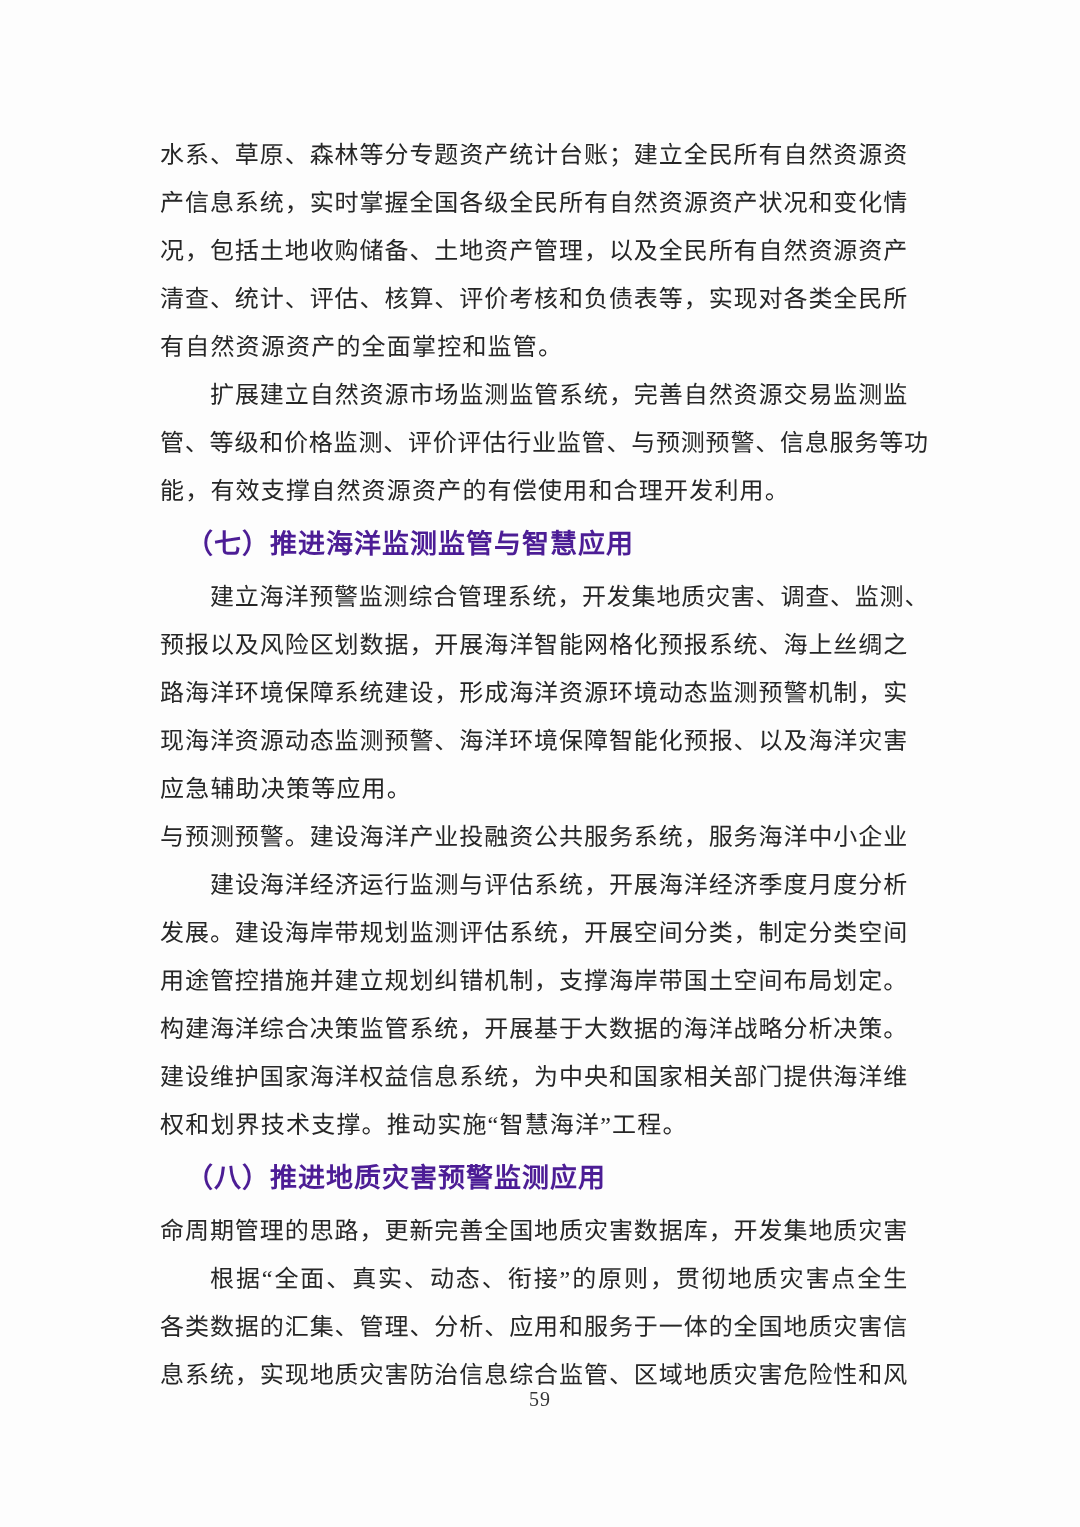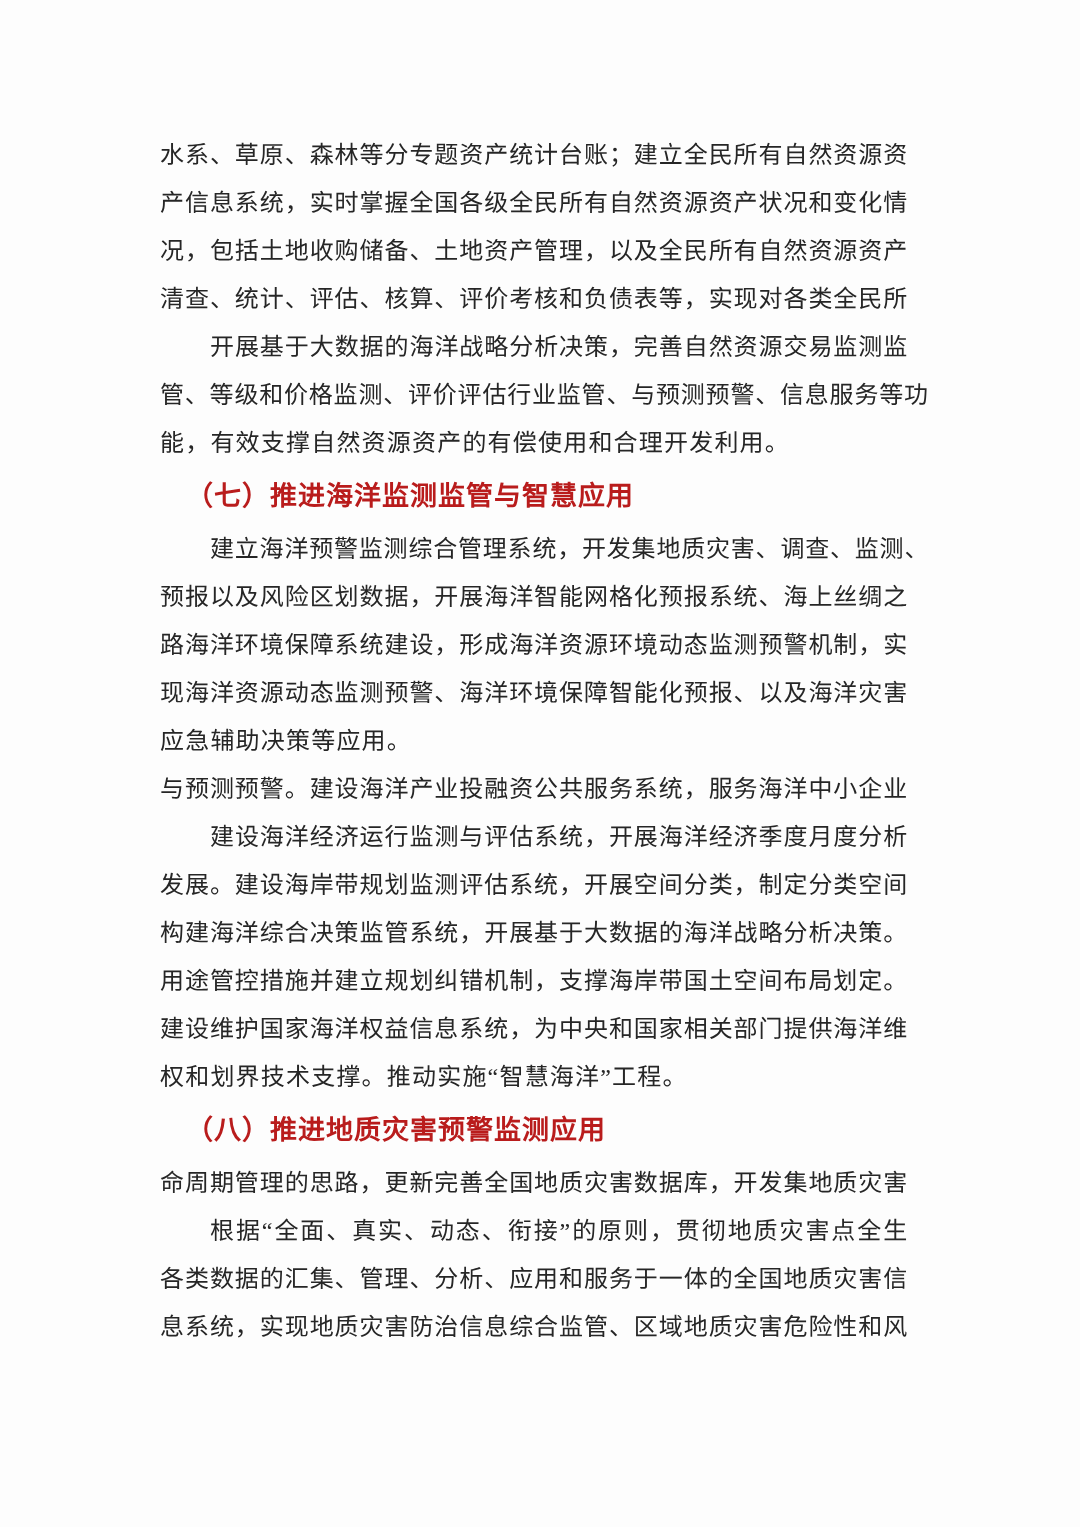--- a/index.html
+++ b/index.html
@@ -47,21 +47,21 @@
   }
   .heading {
     height: 50px;
     line-height: 50px;
     margin: 4px 0 4px 0;
     padding-left: 26px;
     font-family: "Liberation Sans", "DejaVu Sans", sans-serif;
     font-weight: 700;
     font-size: 27px;
     letter-spacing: 1px;
-    color: #b91c1c;
+    color: #4c1d95;
     white-space: nowrap;
   }
   .page-number {
     position: absolute;
     top: 1388px;
     left: 0;
     width: 100%;
     text-align: center;
     font-size: 20px;
     letter-spacing: 1px;
@@ -71,44 +71,46 @@
 </head>
 <body>
 
 <div class="page">
   <main class="content">
       <div class="paragraph">
         <div class="line">水系、草原、森林等分专题资产统计台账；建立全民所有自然资源资</div>
         <div class="line">产信息系统，实时掌握全国各级全民所有自然资源资产状况和变化情</div>
         <div class="line">况，包括土地收购储备、土地资产管理，以及全民所有自然资源资产</div>
         <div class="line">清查、统计、评估、核算、评价考核和负债表等，实现对各类全民所</div>
+        <div class="line flush">有自然资源资产的全面掌控和监管。</div>
       </div>
       <div class="paragraph">
-        <div class="line indent">开展基于大数据的海洋战略分析决策，完善自然资源交易监测监</div>
+        <div class="line indent">扩展建立自然资源市场监测监管系统，完善自然资源交易监测监</div>
         <div class="line">管、等级和价格监测、评价评估行业监管、与预测预警、信息服务等功</div>
         <div class="line flush">能，有效支撑自然资源资产的有偿使用和合理开发利用。</div>
       </div>
       <div class="heading">（七）推进海洋监测监管与智慧应用</div>
       <div class="paragraph">
         <div class="line indent">建立海洋预警监测综合管理系统，开发集地质灾害、调查、监测、</div>
         <div class="line">预报以及风险区划数据，开展海洋智能网格化预报系统、海上丝绸之</div>
         <div class="line">路海洋环境保障系统建设，形成海洋资源环境动态监测预警机制，实</div>
         <div class="line">现海洋资源动态监测预警、海洋环境保障智能化预报、以及海洋灾害</div>
         <div class="line flush">应急辅助决策等应用。</div>
       </div>
       <div class="paragraph">
         <div class="line">与预测预警。建设海洋产业投融资公共服务系统，服务海洋中小企业</div>
         <div class="line indent">建设海洋经济运行监测与评估系统，开展海洋经济季度月度分析</div>
         <div class="line">发展。建设海岸带规划监测评估系统，开展空间分类，制定分类空间</div>
+        <div class="line">用途管控措施并建立规划纠错机制，支撑海岸带国土空间布局划定。</div>
         <div class="line">构建海洋综合决策监管系统，开展基于大数据的海洋战略分析决策。</div>
-        <div class="line">用途管控措施并建立规划纠错机制，支撑海岸带国土空间布局划定。</div>
         <div class="line">建设维护国家海洋权益信息系统，为中央和国家相关部门提供海洋维</div>
         <div class="line flush">权和划界技术支撑。推动实施“智慧海洋”工程。</div>
       </div>
       <div class="heading">（八）推进地质灾害预警监测应用</div>
       <div class="paragraph">
         <div class="line">命周期管理的思路，更新完善全国地质灾害数据库，开发集地质灾害</div>
         <div class="line indent">根据“全面、真实、动态、衔接”的原则，贯彻地质灾害点全生</div>
         <div class="line">各类数据的汇集、管理、分析、应用和服务于一体的全国地质灾害信</div>
         <div class="line">息系统，实现地质灾害防治信息综合监管、区域地质灾害危险性和风</div>
       </div>
     </main>
+  <div class="page-number">59</div>
 </div>
 
 </body></html>

